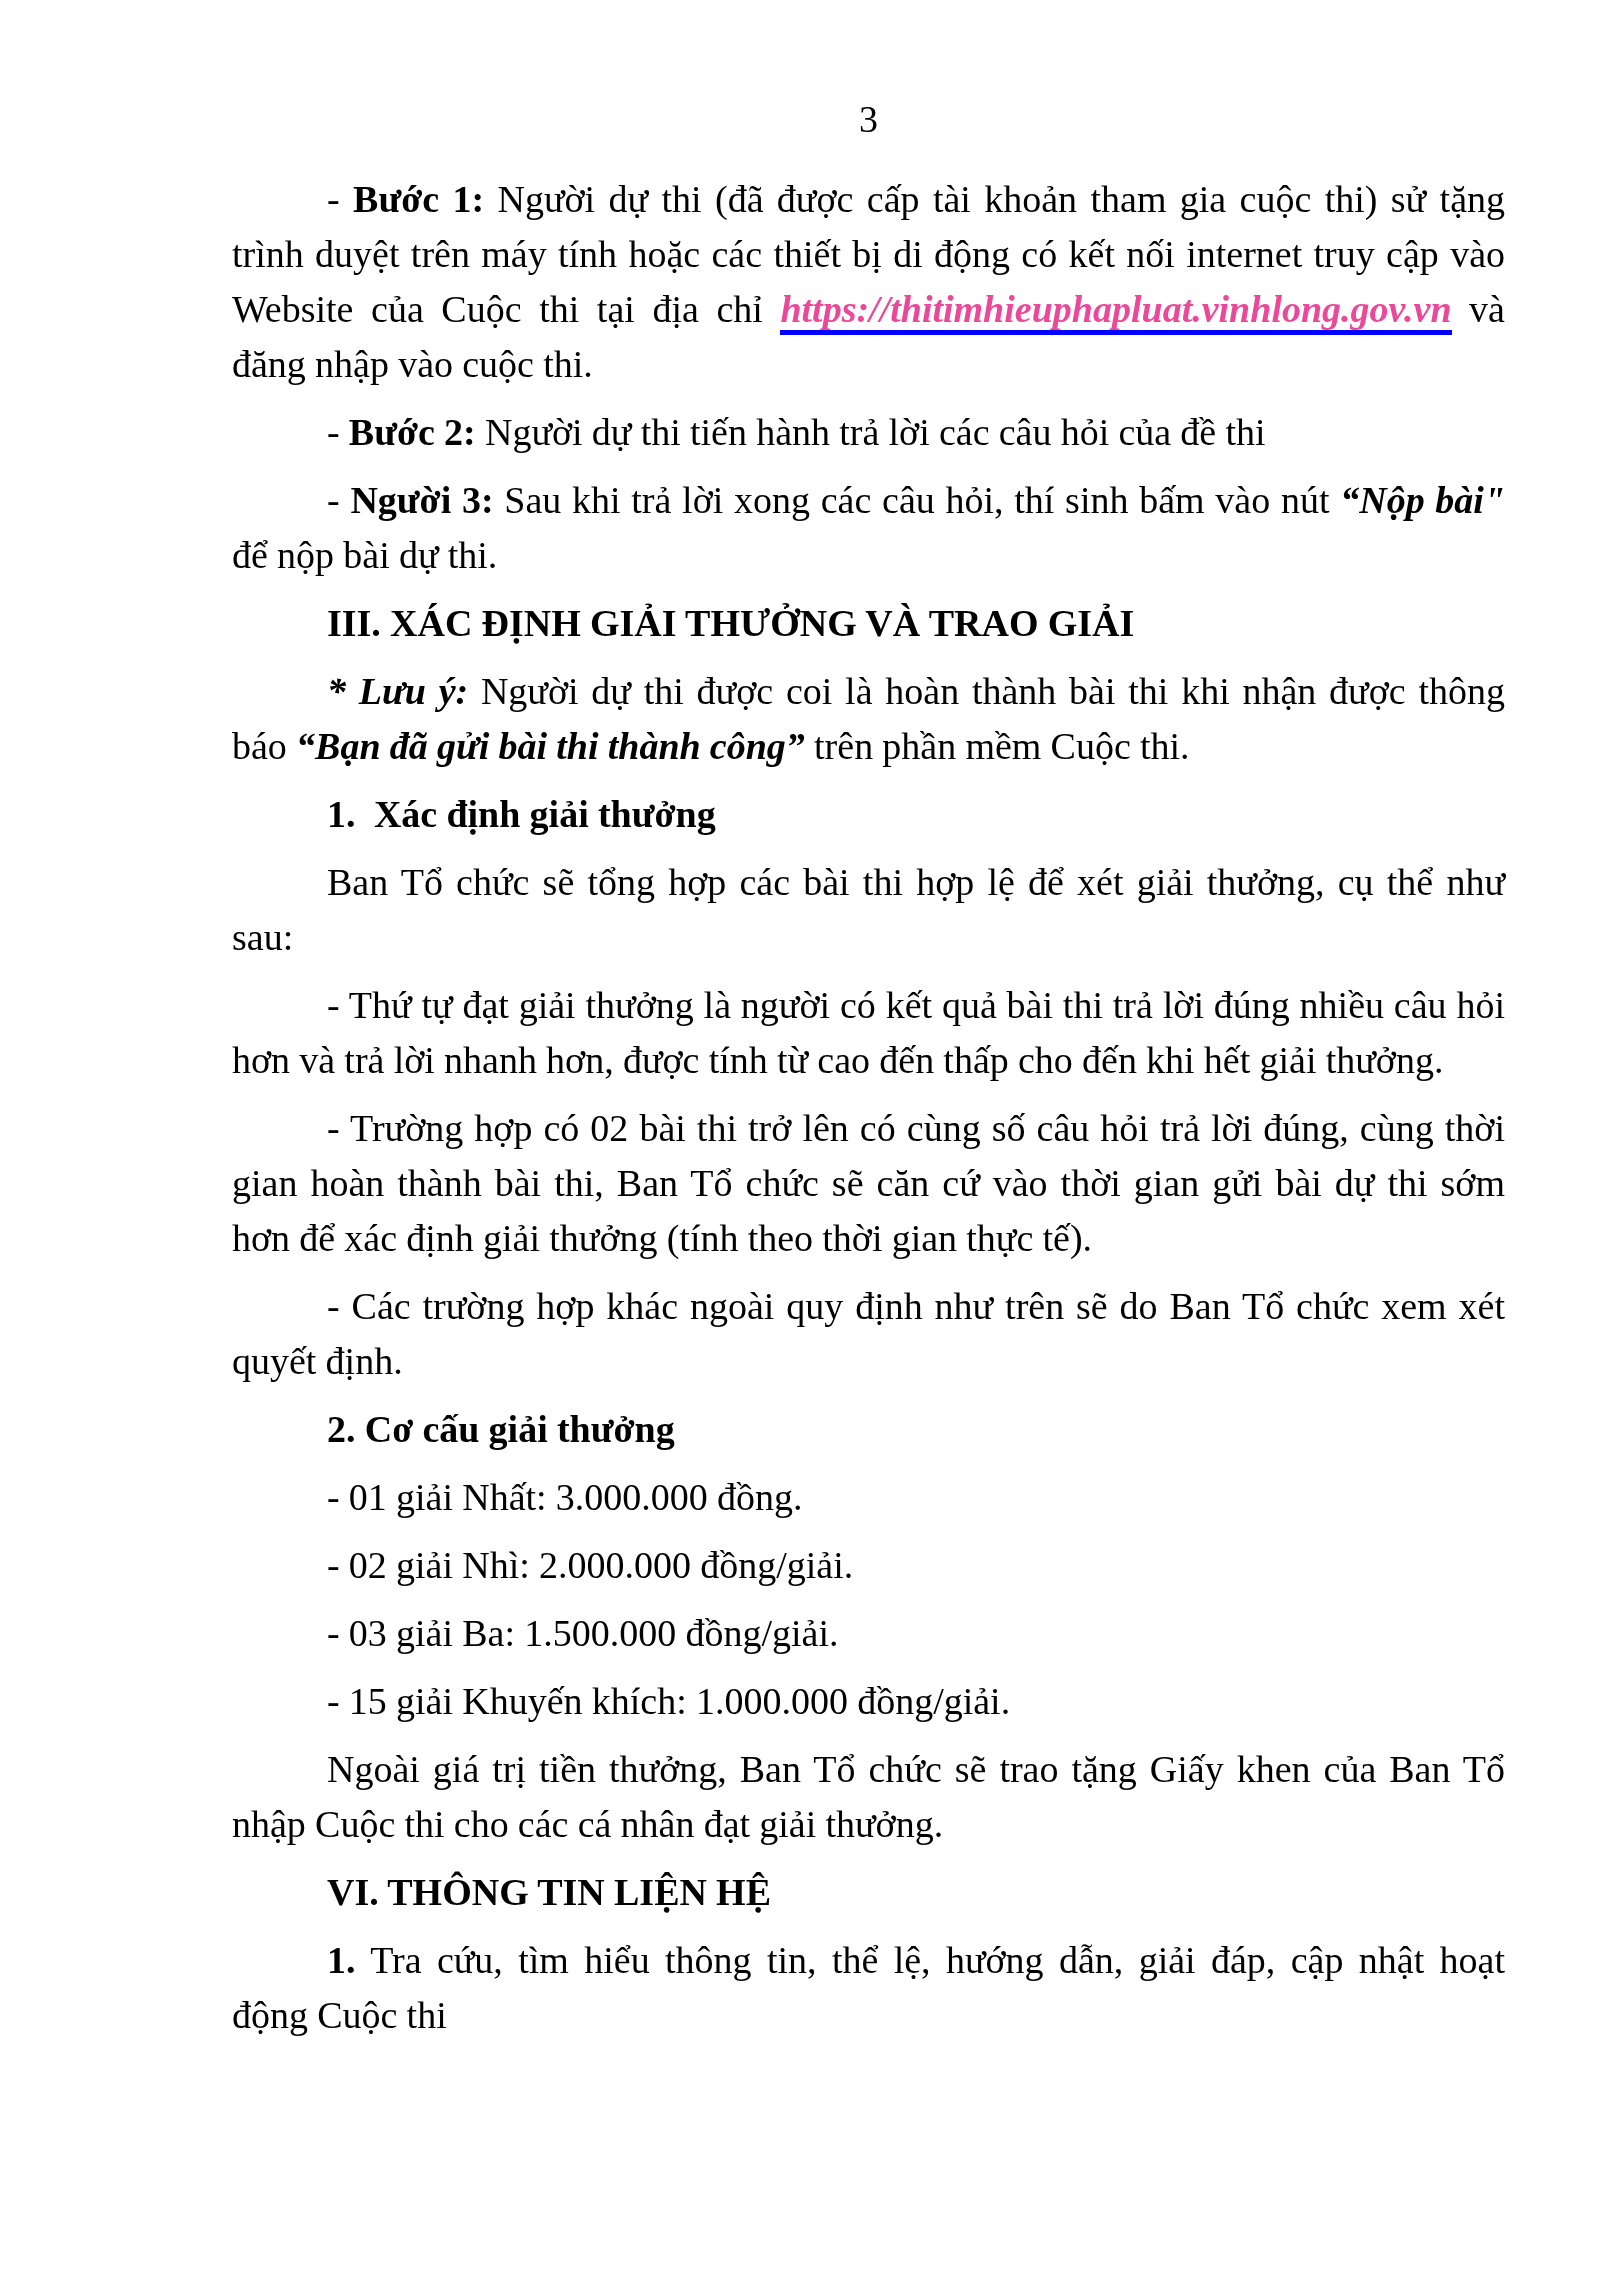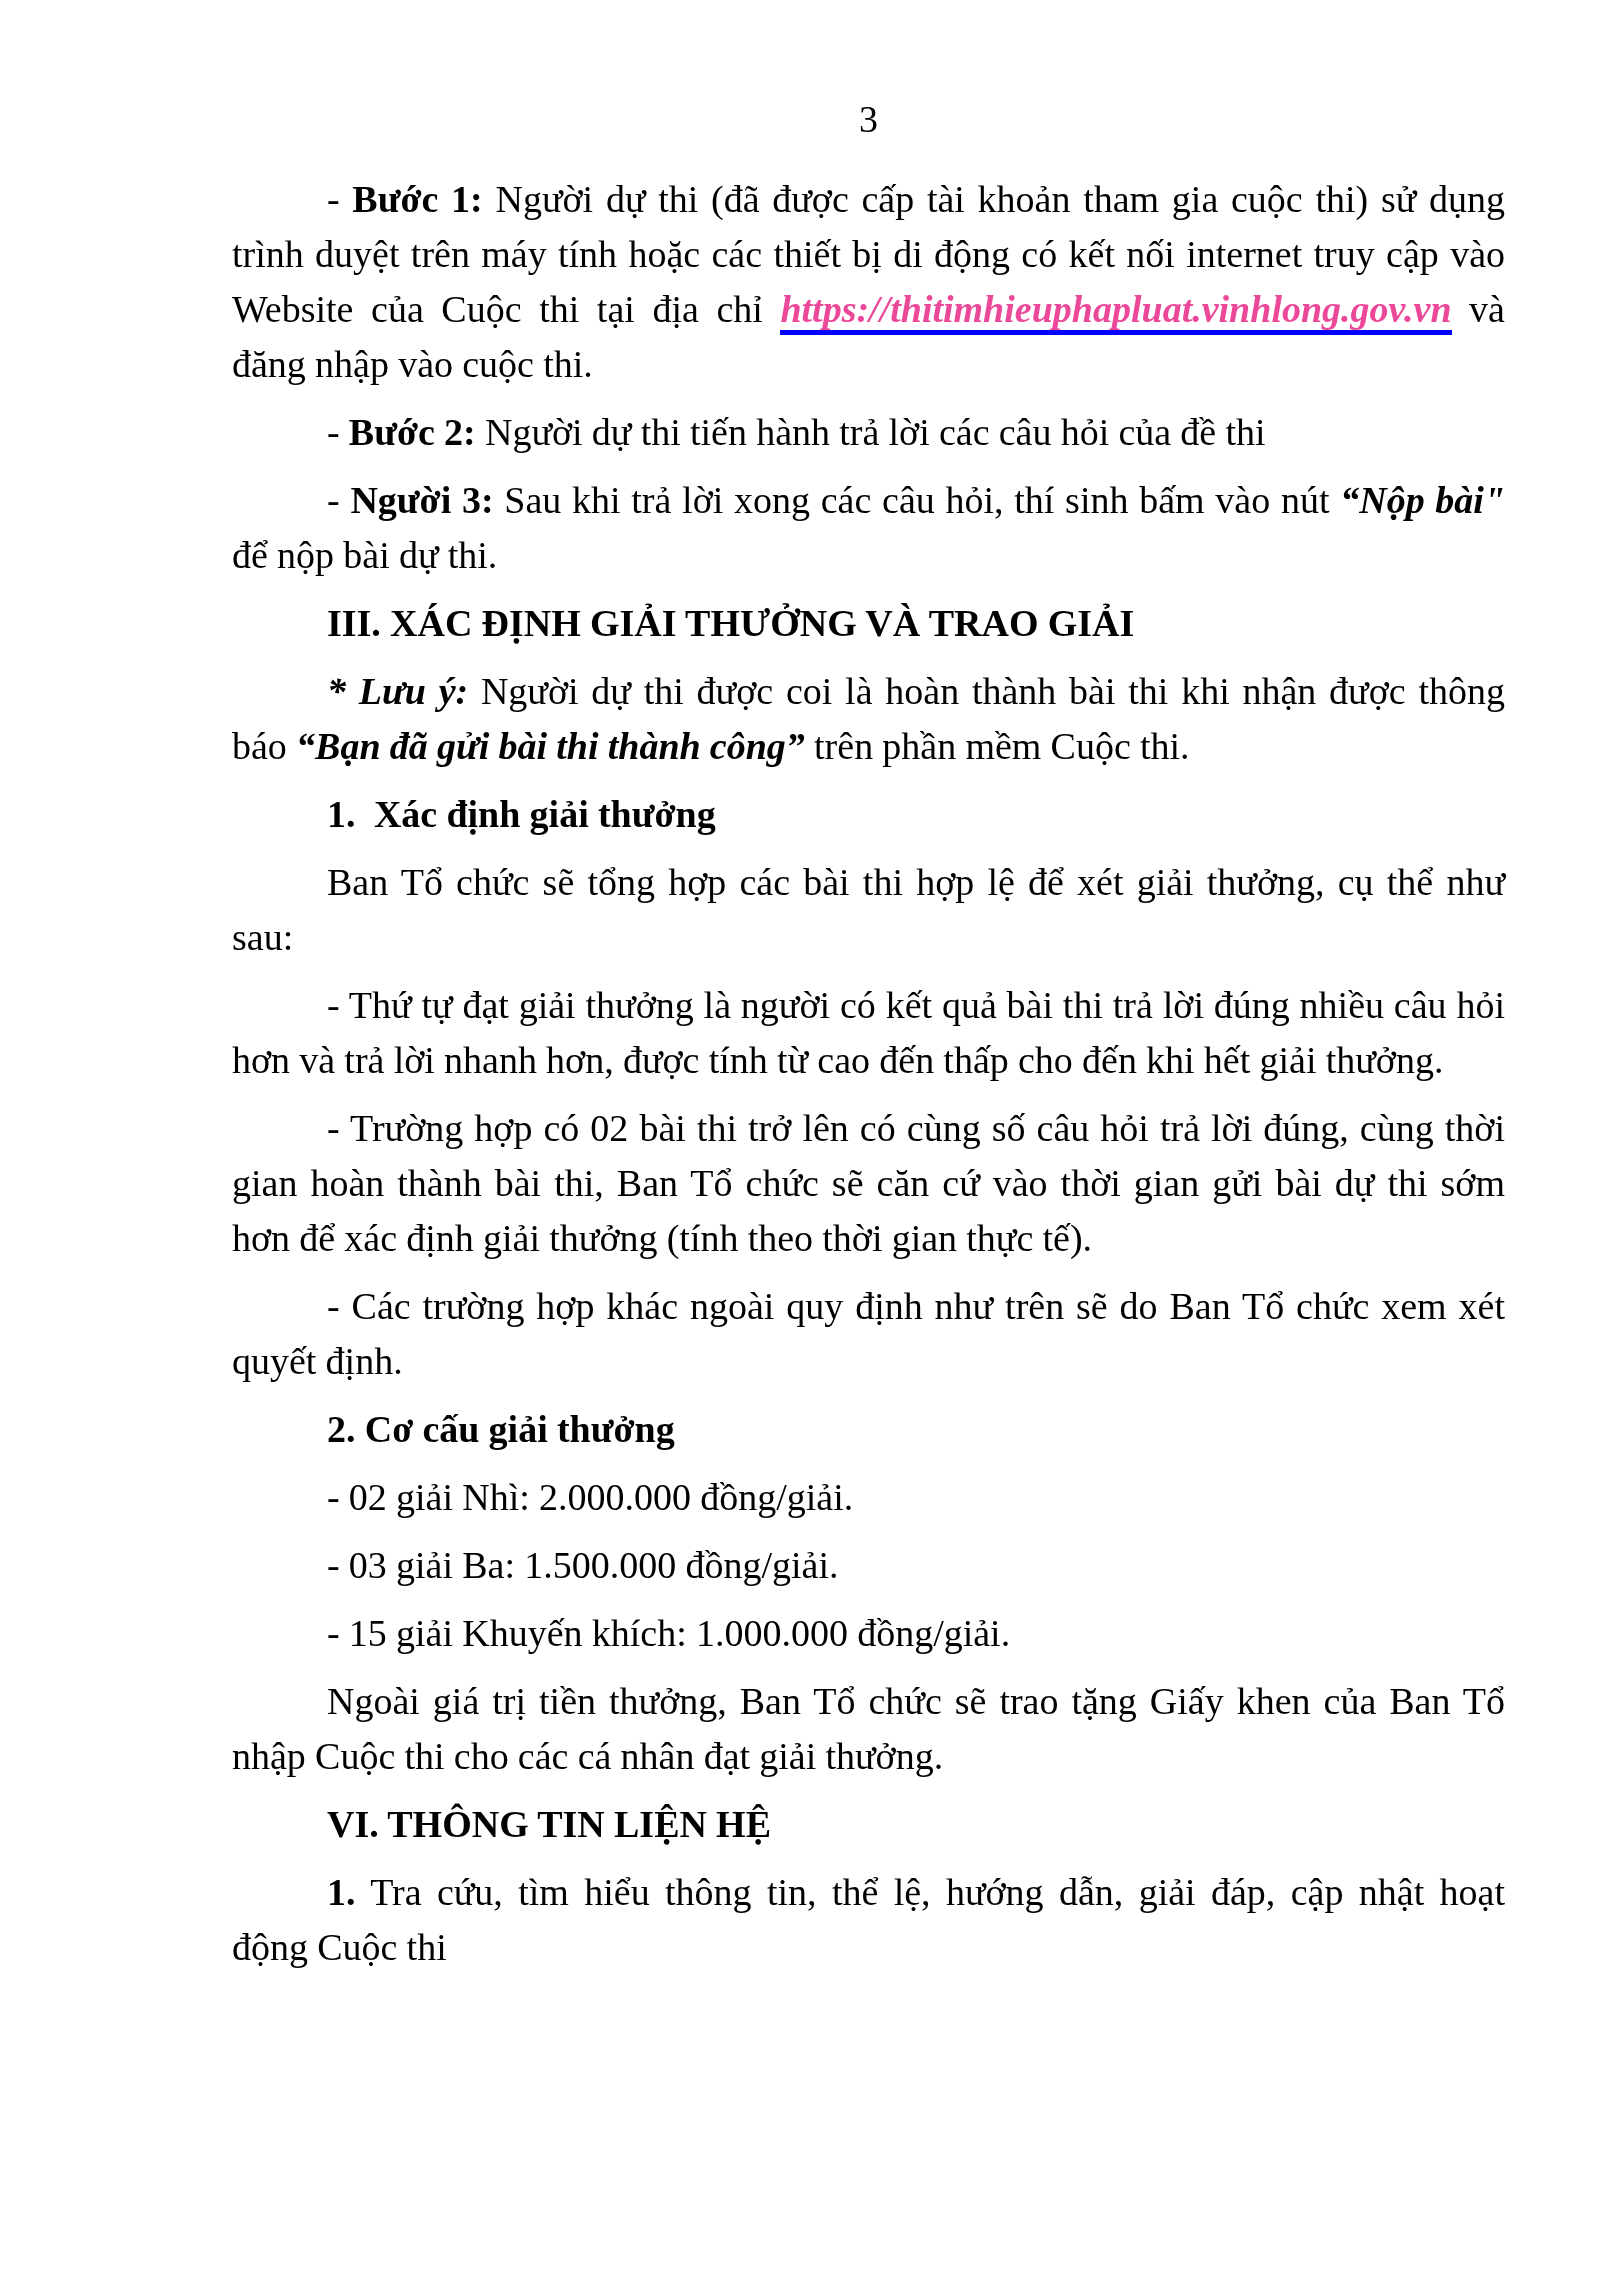--- a/index.html
+++ b/index.html
@@ -51,21 +51,21 @@
 </style>
 </head>
 <body>
 
 <main class="page">
   <div id="doc-content">
       <div class="block pn">
         <div class="line"><span class="seg">3</span></div>
       </div>
       <div class="block">
-        <div class="line first j"><span class="seg">- </span><span class="seg b">Bước 1:</span><span class="seg"> Người dự thi (đã được cấp tài khoản tham gia cuộc thi) sử dụng</span></div>
+        <div class="line first j"><span class="seg">- </span><span class="seg b">Bước 1:</span><span class="seg"> Người dự thi (đã được cấp tài khoản tham gia cuộc thi) sử tặng</span></div>
         <div class="line j"><span class="seg">trình duyệt trên máy tính hoặc các thiết bị di động có kết nối internet truy cập vào</span></div>
         <div class="line j"><span class="seg">Website của Cuộc thi tại địa chỉ </span><a class="seg link">https://thitimhieuphapluat.vinhlong.gov.vn</a><span class="seg"> và</span></div>
         <div class="line"><span class="seg">đăng nhập vào cuộc thi.</span></div>
       </div>
       <div class="block">
         <div class="line first"><span class="seg">- </span><span class="seg b">Bước 2:</span><span class="seg"> Người dự thi tiến hành trả lời các câu hỏi của đề thi</span></div>
       </div>
       <div class="block">
         <div class="line first j"><span class="seg">- </span><span class="seg b">Người 3:</span><span class="seg"> Sau khi trả lời xong các câu hỏi, thí sinh bấm vào nút </span><span class="seg b i">“Nộp bài"</span></div>
         <div class="line"><span class="seg">để nộp bài dự thi.</span></div>
@@ -94,20 +94,23 @@
         <div class="line"><span class="seg">hơn để xác định giải thưởng (tính theo thời gian thực tế).</span></div>
       </div>
       <div class="block">
         <div class="line first j"><span class="seg">- Các trường hợp khác ngoài quy định như trên sẽ do Ban Tổ chức xem xét</span></div>
         <div class="line"><span class="seg">quyết định.</span></div>
       </div>
       <div class="block">
         <div class="line first"><span class="seg b">2. Cơ cấu giải thưởng</span></div>
       </div>
       <div class="block">
+        <div class="line first"><span class="seg">- 01 giải Nhất: 3.000.000 đồng.</span></div>
+      </div>
+      <div class="block">
         <div class="line first"><span class="seg">- 02 giải Nhì: 2.000.000 đồng/giải.</span></div>
       </div>
       <div class="block">
         <div class="line first"><span class="seg">- 03 giải Ba: 1.500.000 đồng/giải.</span></div>
       </div>
       <div class="block">
         <div class="line first"><span class="seg">- 15 giải Khuyến khích: 1.000.000 đồng/giải.</span></div>
       </div>
       <div class="block">
         <div class="line first j"><span class="seg">Ngoài giá trị tiền thưởng, Ban Tổ chức sẽ trao tặng Giấy khen của Ban Tổ</span></div>

